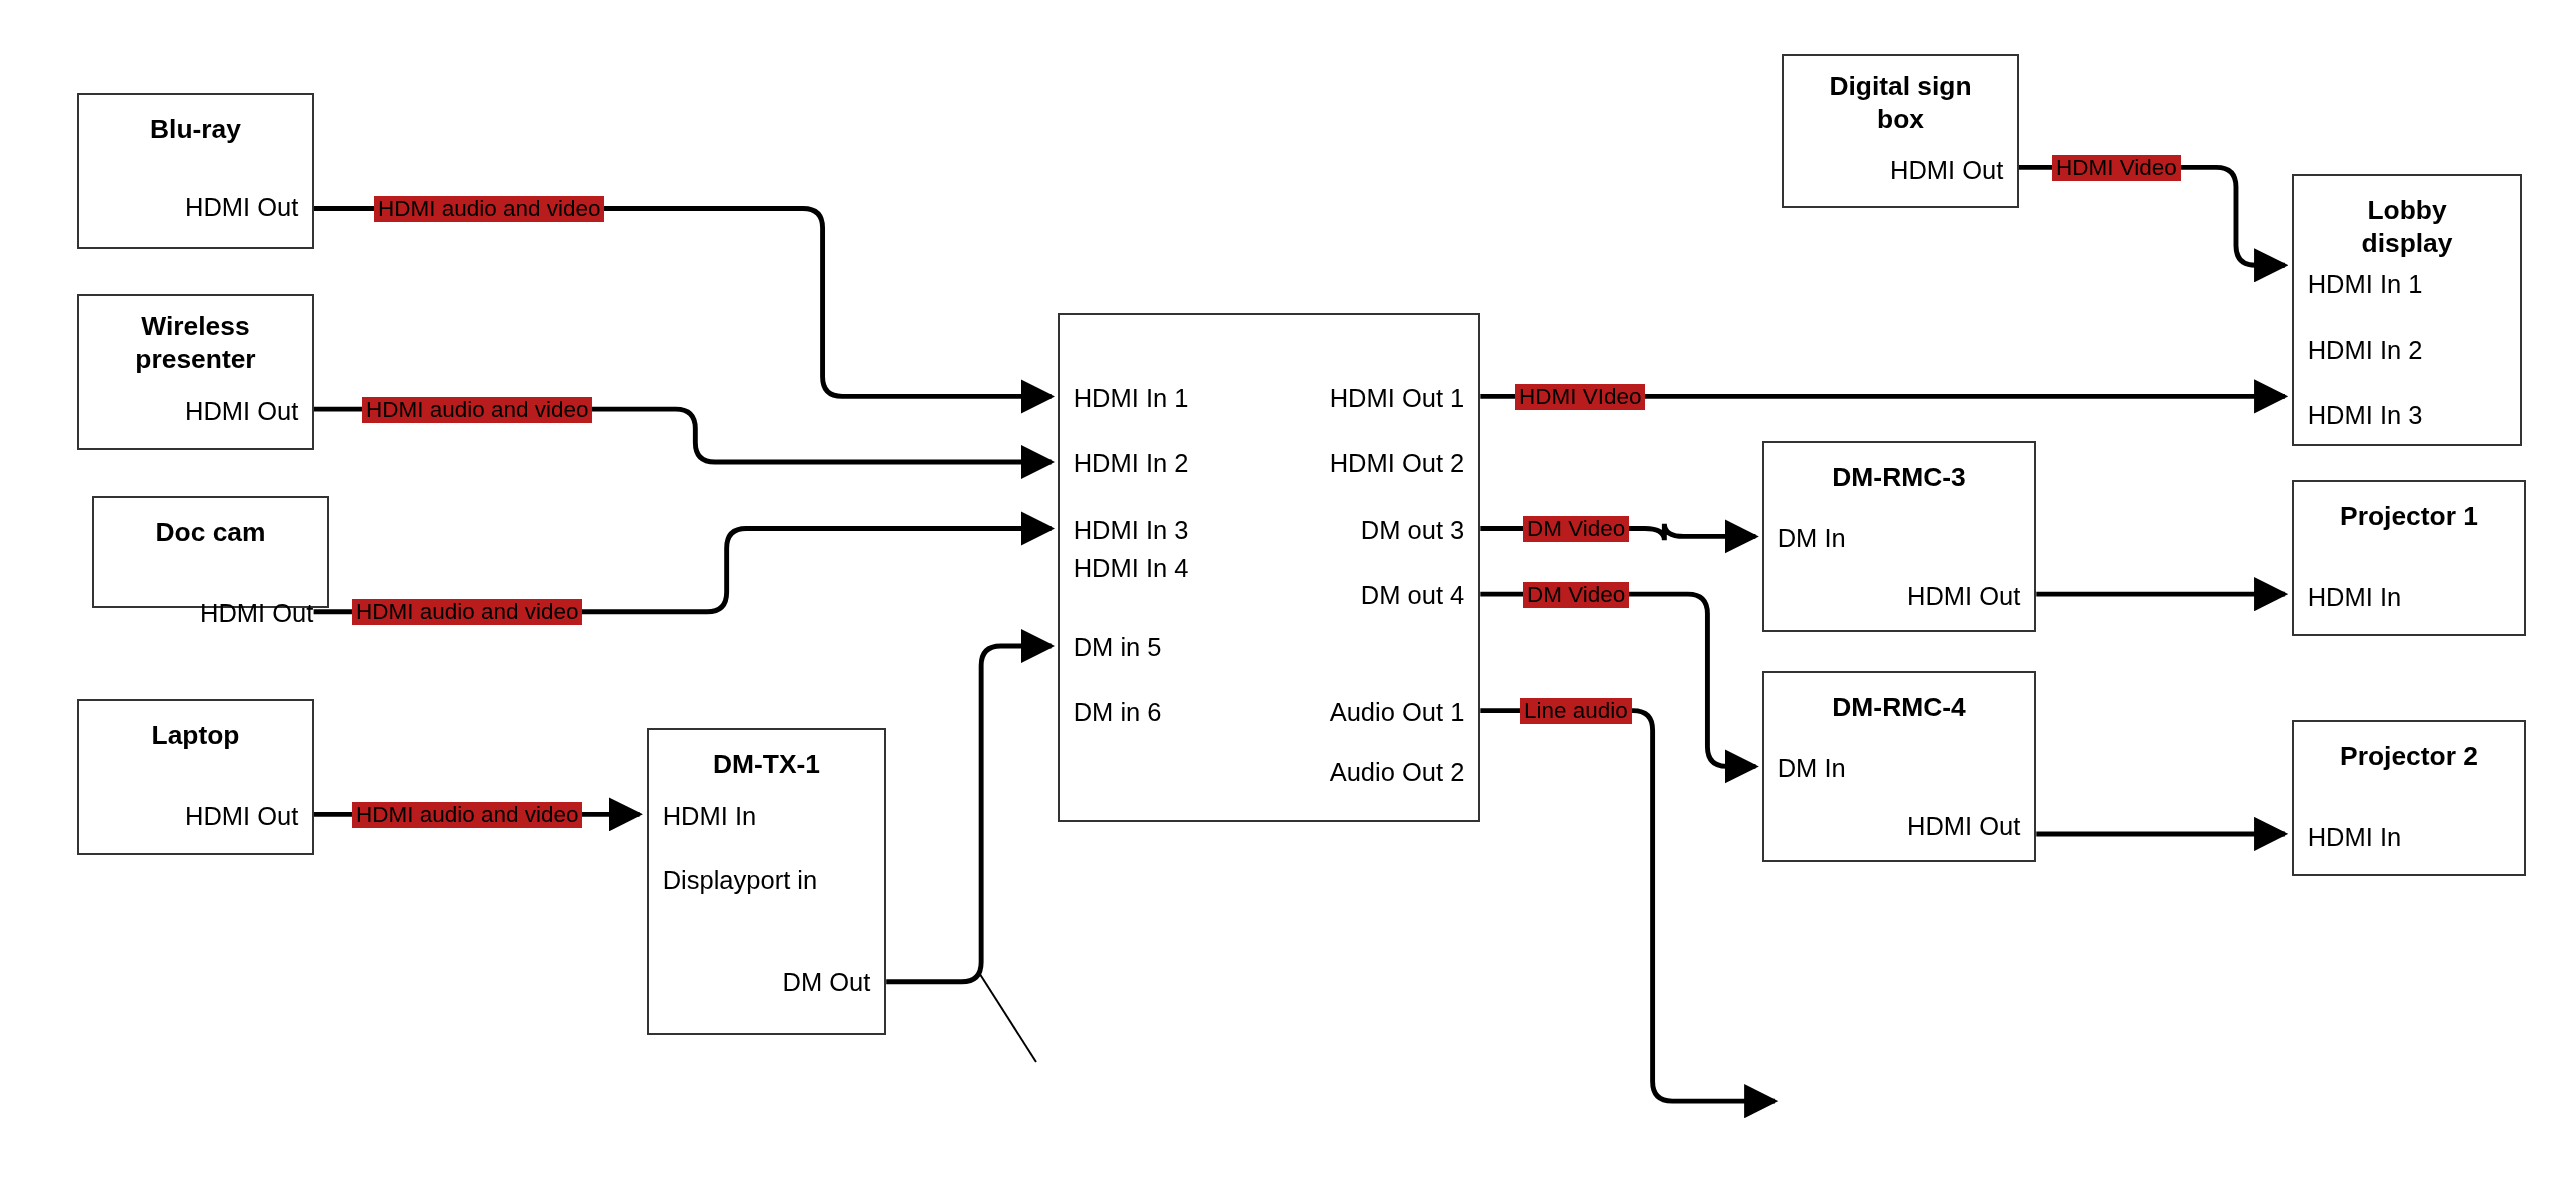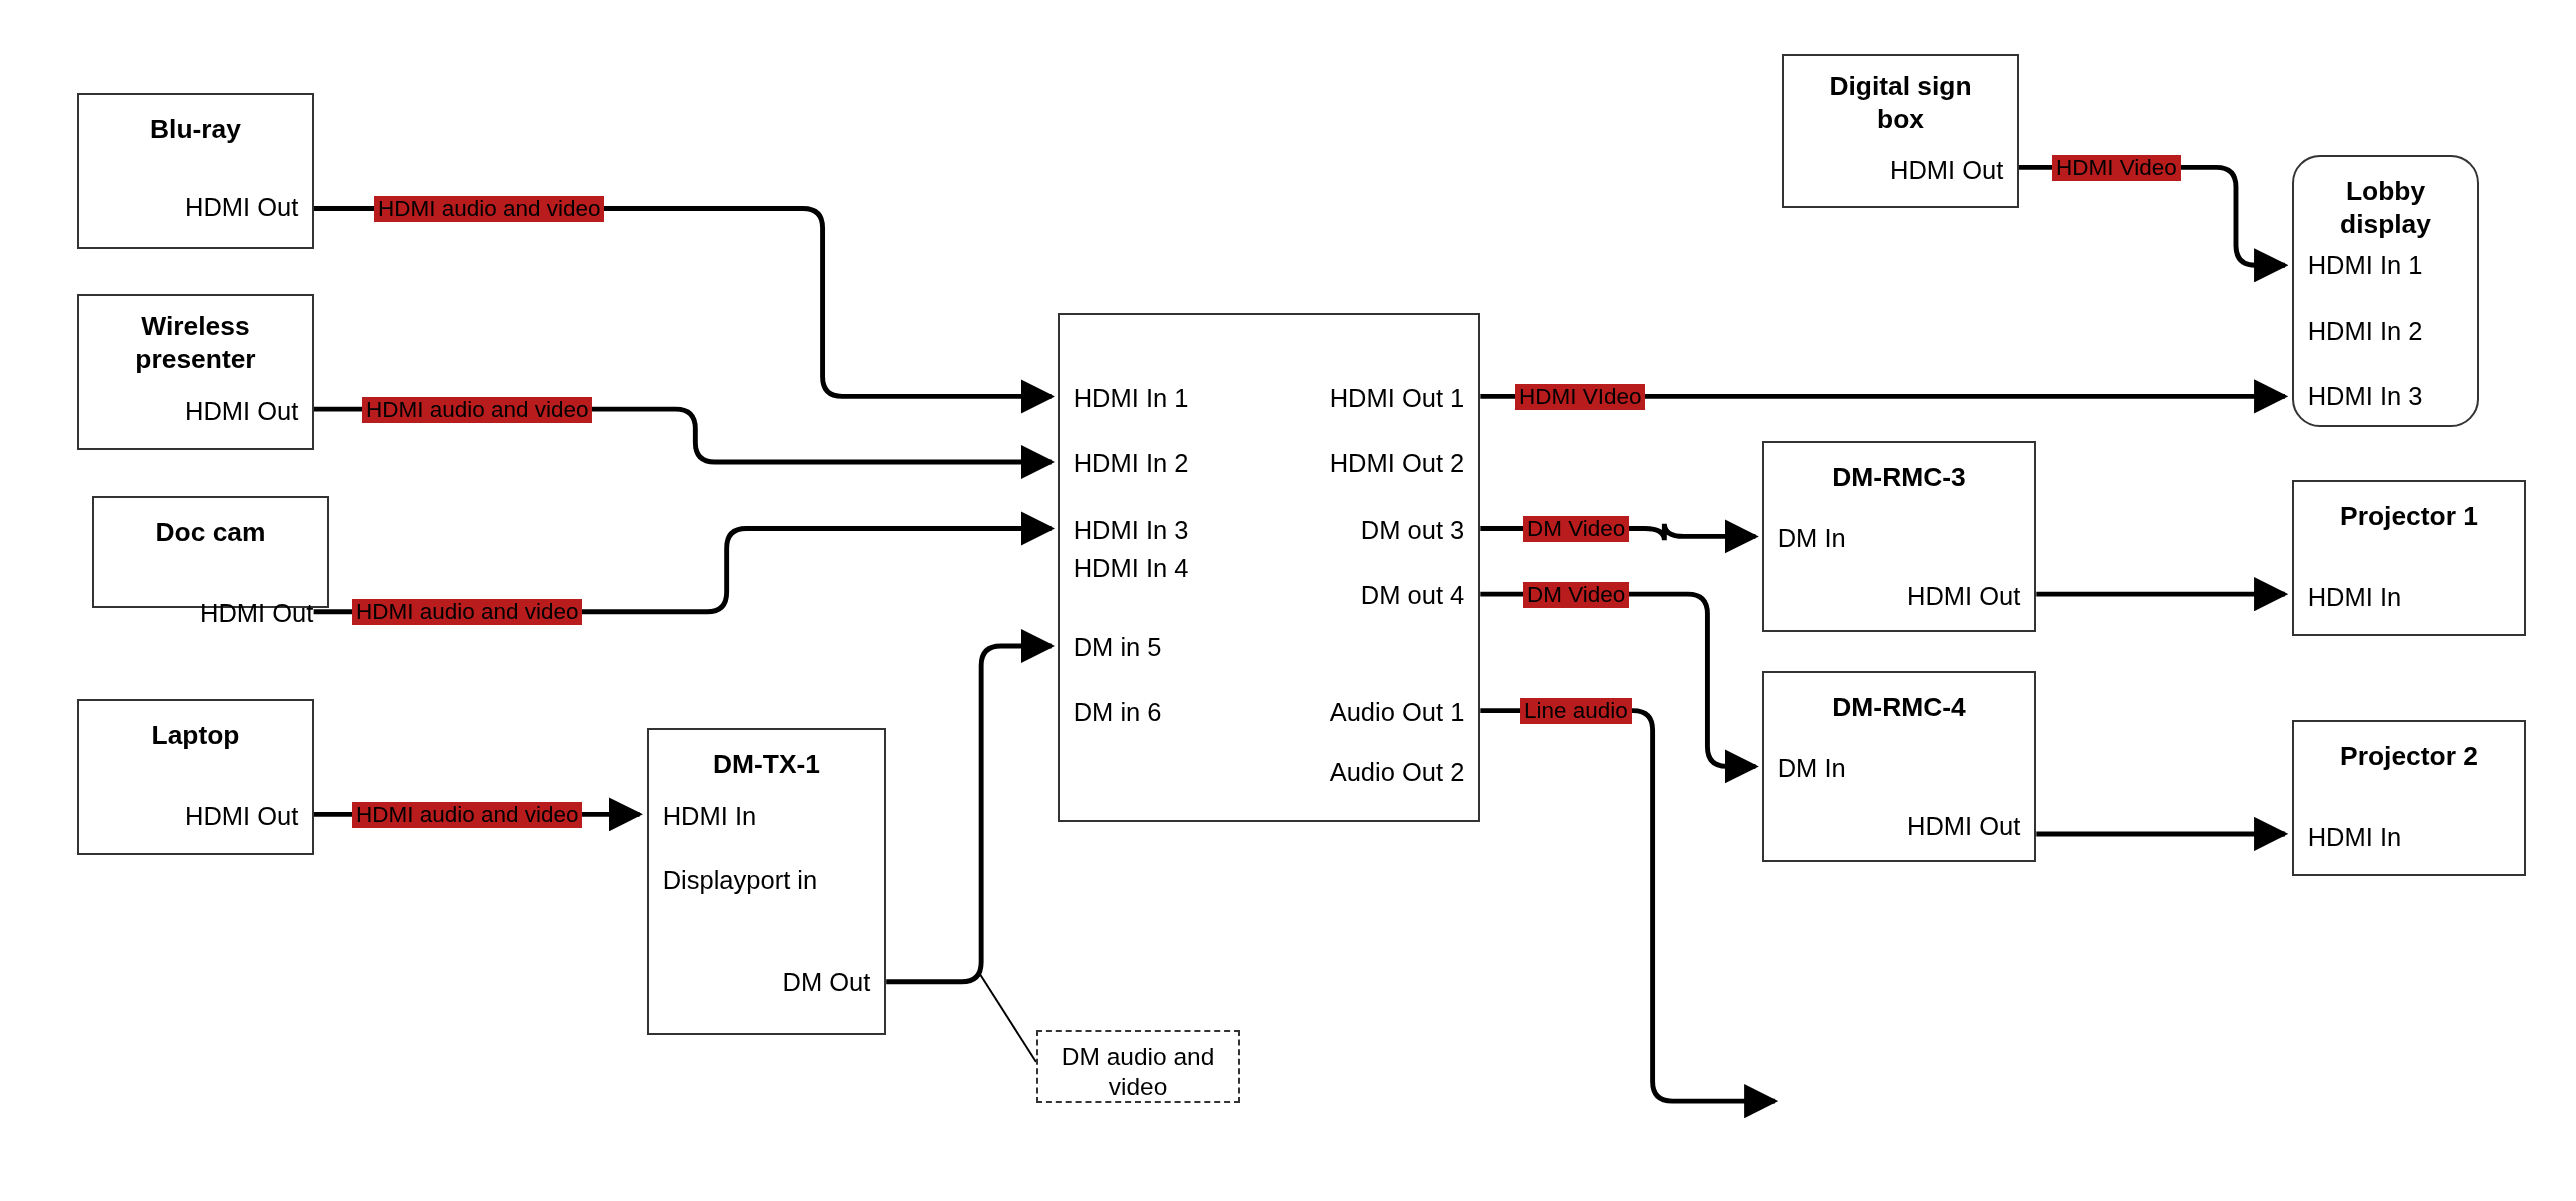--- a/index.html
+++ b/index.html
@@ -184,21 +184,21 @@
     <div class="port right" style="top:383px;">Audio Out 1</div>
     <div class="port right" style="top:443px;">Audio Out 2</div>
   </div>
 
   <div class="node" style="left:1782px; top:54px; width:237px; height:154px;">
     <div class="node-title" style="top:13.7px;">Digital sign</div>
     <div class="node-title" style="top:47px;">box</div>
     <div class="port right" style="top:100px;">HDMI Out</div>
   </div>
 
-  <div class="node" style="left:2292px; top:155px; width:187px; height:272px;border-radius:28px;">
+  <div class="node" style="left:2292px; top:174px; width:230px; height:272px;">
     <div class="node-title" style="top:17.6px;">Lobby</div>
     <div class="node-title" style="top:51px;">display</div>
     <div class="port left" style="top:94px;">HDMI In 1</div>
     <div class="port left" style="top:160px;">HDMI In 2</div>
     <div class="port left" style="top:225px;">HDMI In 3</div>
   </div>
 
   <div class="node" style="left:1762px; top:441px; width:274px; height:191px;">
     <div class="node-title" style="top:17.6px;">DM-RMC-3</div>
     <div class="port left" style="top:81px;">DM In</div>
@@ -215,18 +215,15 @@
     <div class="node-title" style="top:17.6px;">Projector 1</div>
     <div class="port left" style="top:101px;">HDMI In</div>
   </div>
 
   <div class="node" style="left:2292px; top:720px; width:234px; height:156px;">
     <div class="node-title" style="top:17.6px;">Projector 2</div>
     <div class="port left" style="top:101px;">HDMI In</div>
   </div>
 
 
-  <div class="node dashed" style="left:1036px; top:1030px; width:204px; height:73px;">
-    <div class="callout-text" style="top:9.8px;">DM audio and video</div>
-  </div>
 
 </div>
 
 
 </body></html>

